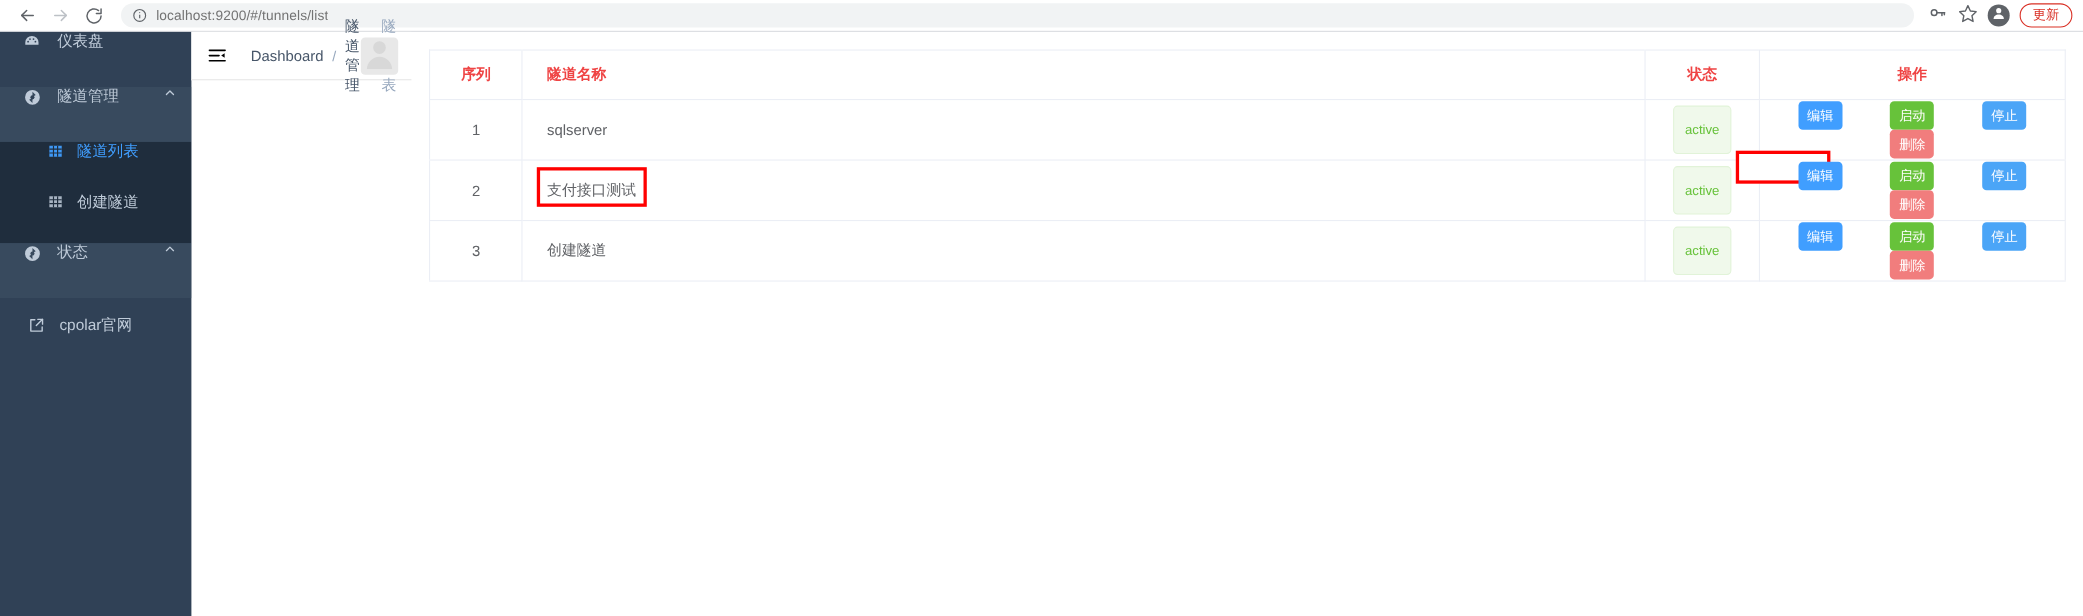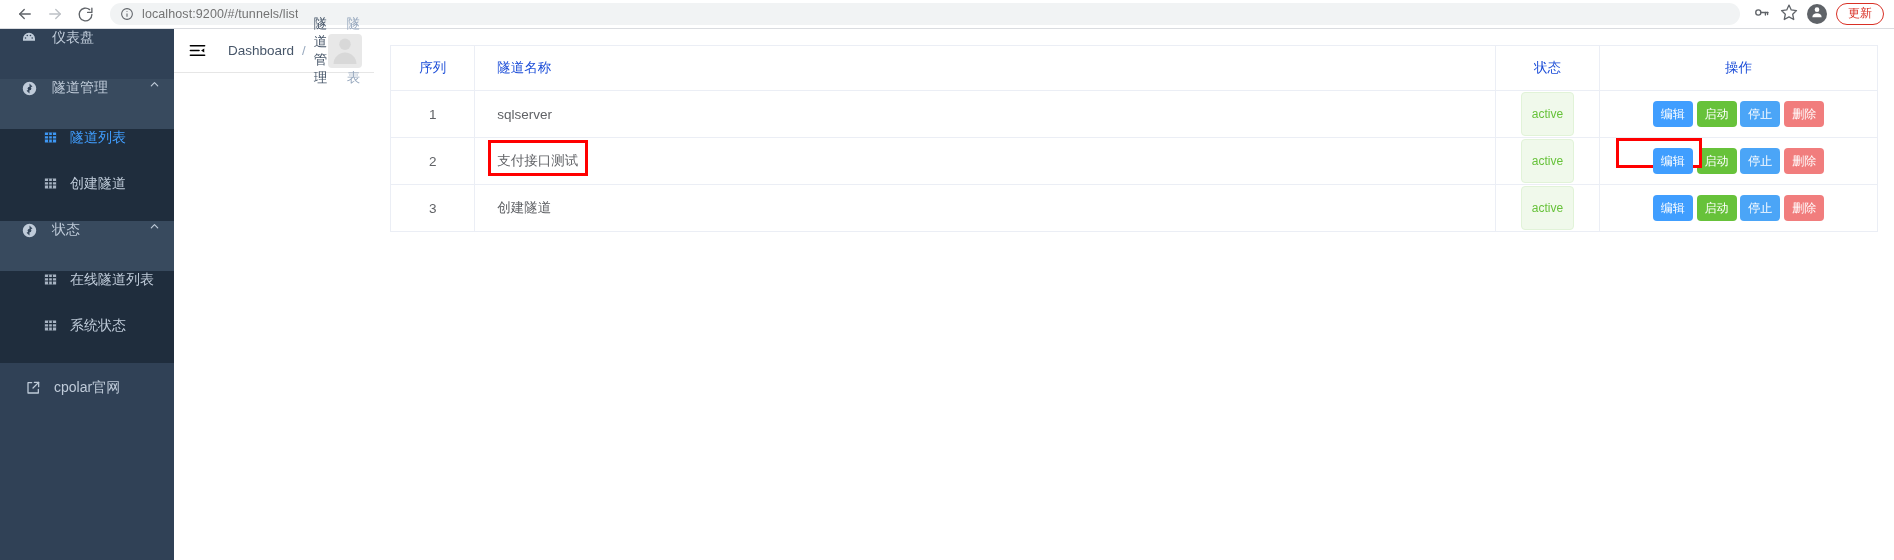--- a/index.html
+++ b/index.html
@@ -214,23 +214,23 @@
 
   
   .tbl {
     width: 100%;
     border-collapse: collapse;
     border: 1px solid #ebeef5;
     border-bottom: none;
     table-layout: fixed;
   }
   .tbl th {
-    font-weight: normal;
+    font-weight: bold;
     font-size: 13.5px;
-    color: #1d4ed8;
+    color: #ef4444;
     height: 45px;
     border-bottom: 1px solid #ebeef5;
     border-right: 1px solid #ebeef5;
     text-align: center;
     background: #ffffff;
   }
   .tbl td {
     font-size: 13.5px;
     color: #606266;
     height: 47px;
@@ -261,21 +261,21 @@
   }
 
   .btn {
     display: inline-block;
     font-size: 12px;
     color: #ffffff;
     border: none;
     border-radius: 4px;
     padding: 7px 8px;
     line-height: 12px;
-    margin: 0 0;
+    margin: 0 20px;
     cursor: pointer;
     font-family: inherit;
   }
   .btn-primary { background: #409eff; }
   .btn-success { background: #67c23a; }
   .btn-info    { background: #4ba5f7; }
   .btn-danger  { background: #f17d7d; }
 
   
   .hl-wrap { position: relative; display: inline-block; }
@@ -424,40 +424,20 @@
           </svg>
       </span>
       <span class="mi-label">状态</span>
       <span class="mi-arrow">
         <svg width="11" height="11" viewBox="0 0 24 24" fill="none" stroke="currentColor" stroke-width="2.6" stroke-linecap="round" stroke-linejoin="round">
             <polyline points="5 15 12 8 19 15"></polyline>
           </svg>
       </span>
     </div>
 
-    <div class="submenu">
-      <div class="menu-item">
-        <span class="mi-icon">
-          <svg width="15" height="15" viewBox="0 0 24 24" fill="currentColor">
-              <path d="M3 4h18v16H3z" opacity="0.85"></path>
-              <path d="M3 9h18M3 14.5h18M9 4v16M15 4v16" stroke="#1f2d3d" stroke-width="1.7" fill="none"></path>
-            </svg>
-        </span>
-        <span class="mi-label">在线隧道列表</span>
-      </div>
-      <div class="menu-item">
-        <span class="mi-icon">
-          <svg width="15" height="15" viewBox="0 0 24 24" fill="currentColor">
-              <path d="M3 4h18v16H3z" opacity="0.85"></path>
-              <path d="M3 9h18M3 14.5h18M9 4v16M15 4v16" stroke="#1f2d3d" stroke-width="1.7" fill="none"></path>
-            </svg>
-        </span>
-        <span class="mi-label">系统状态</span>
-      </div>
-    </div>
 
     <div class="menu-link">
       <span class="mi-icon">
         <svg width="16" height="16" viewBox="0 0 24 24" fill="none" stroke="currentColor" stroke-width="1.9" stroke-linecap="round" stroke-linejoin="round">
             <path d="M10 4H4.5v15.5H20V14"></path>
             <polyline points="14 3.5 20.5 3.5 20.5 10"></polyline>
             <line x1="20.5" y1="3.5" x2="12" y2="12"></line>
           </svg>
       </span>
       <span class="mi-label">cpolar官网</span>

